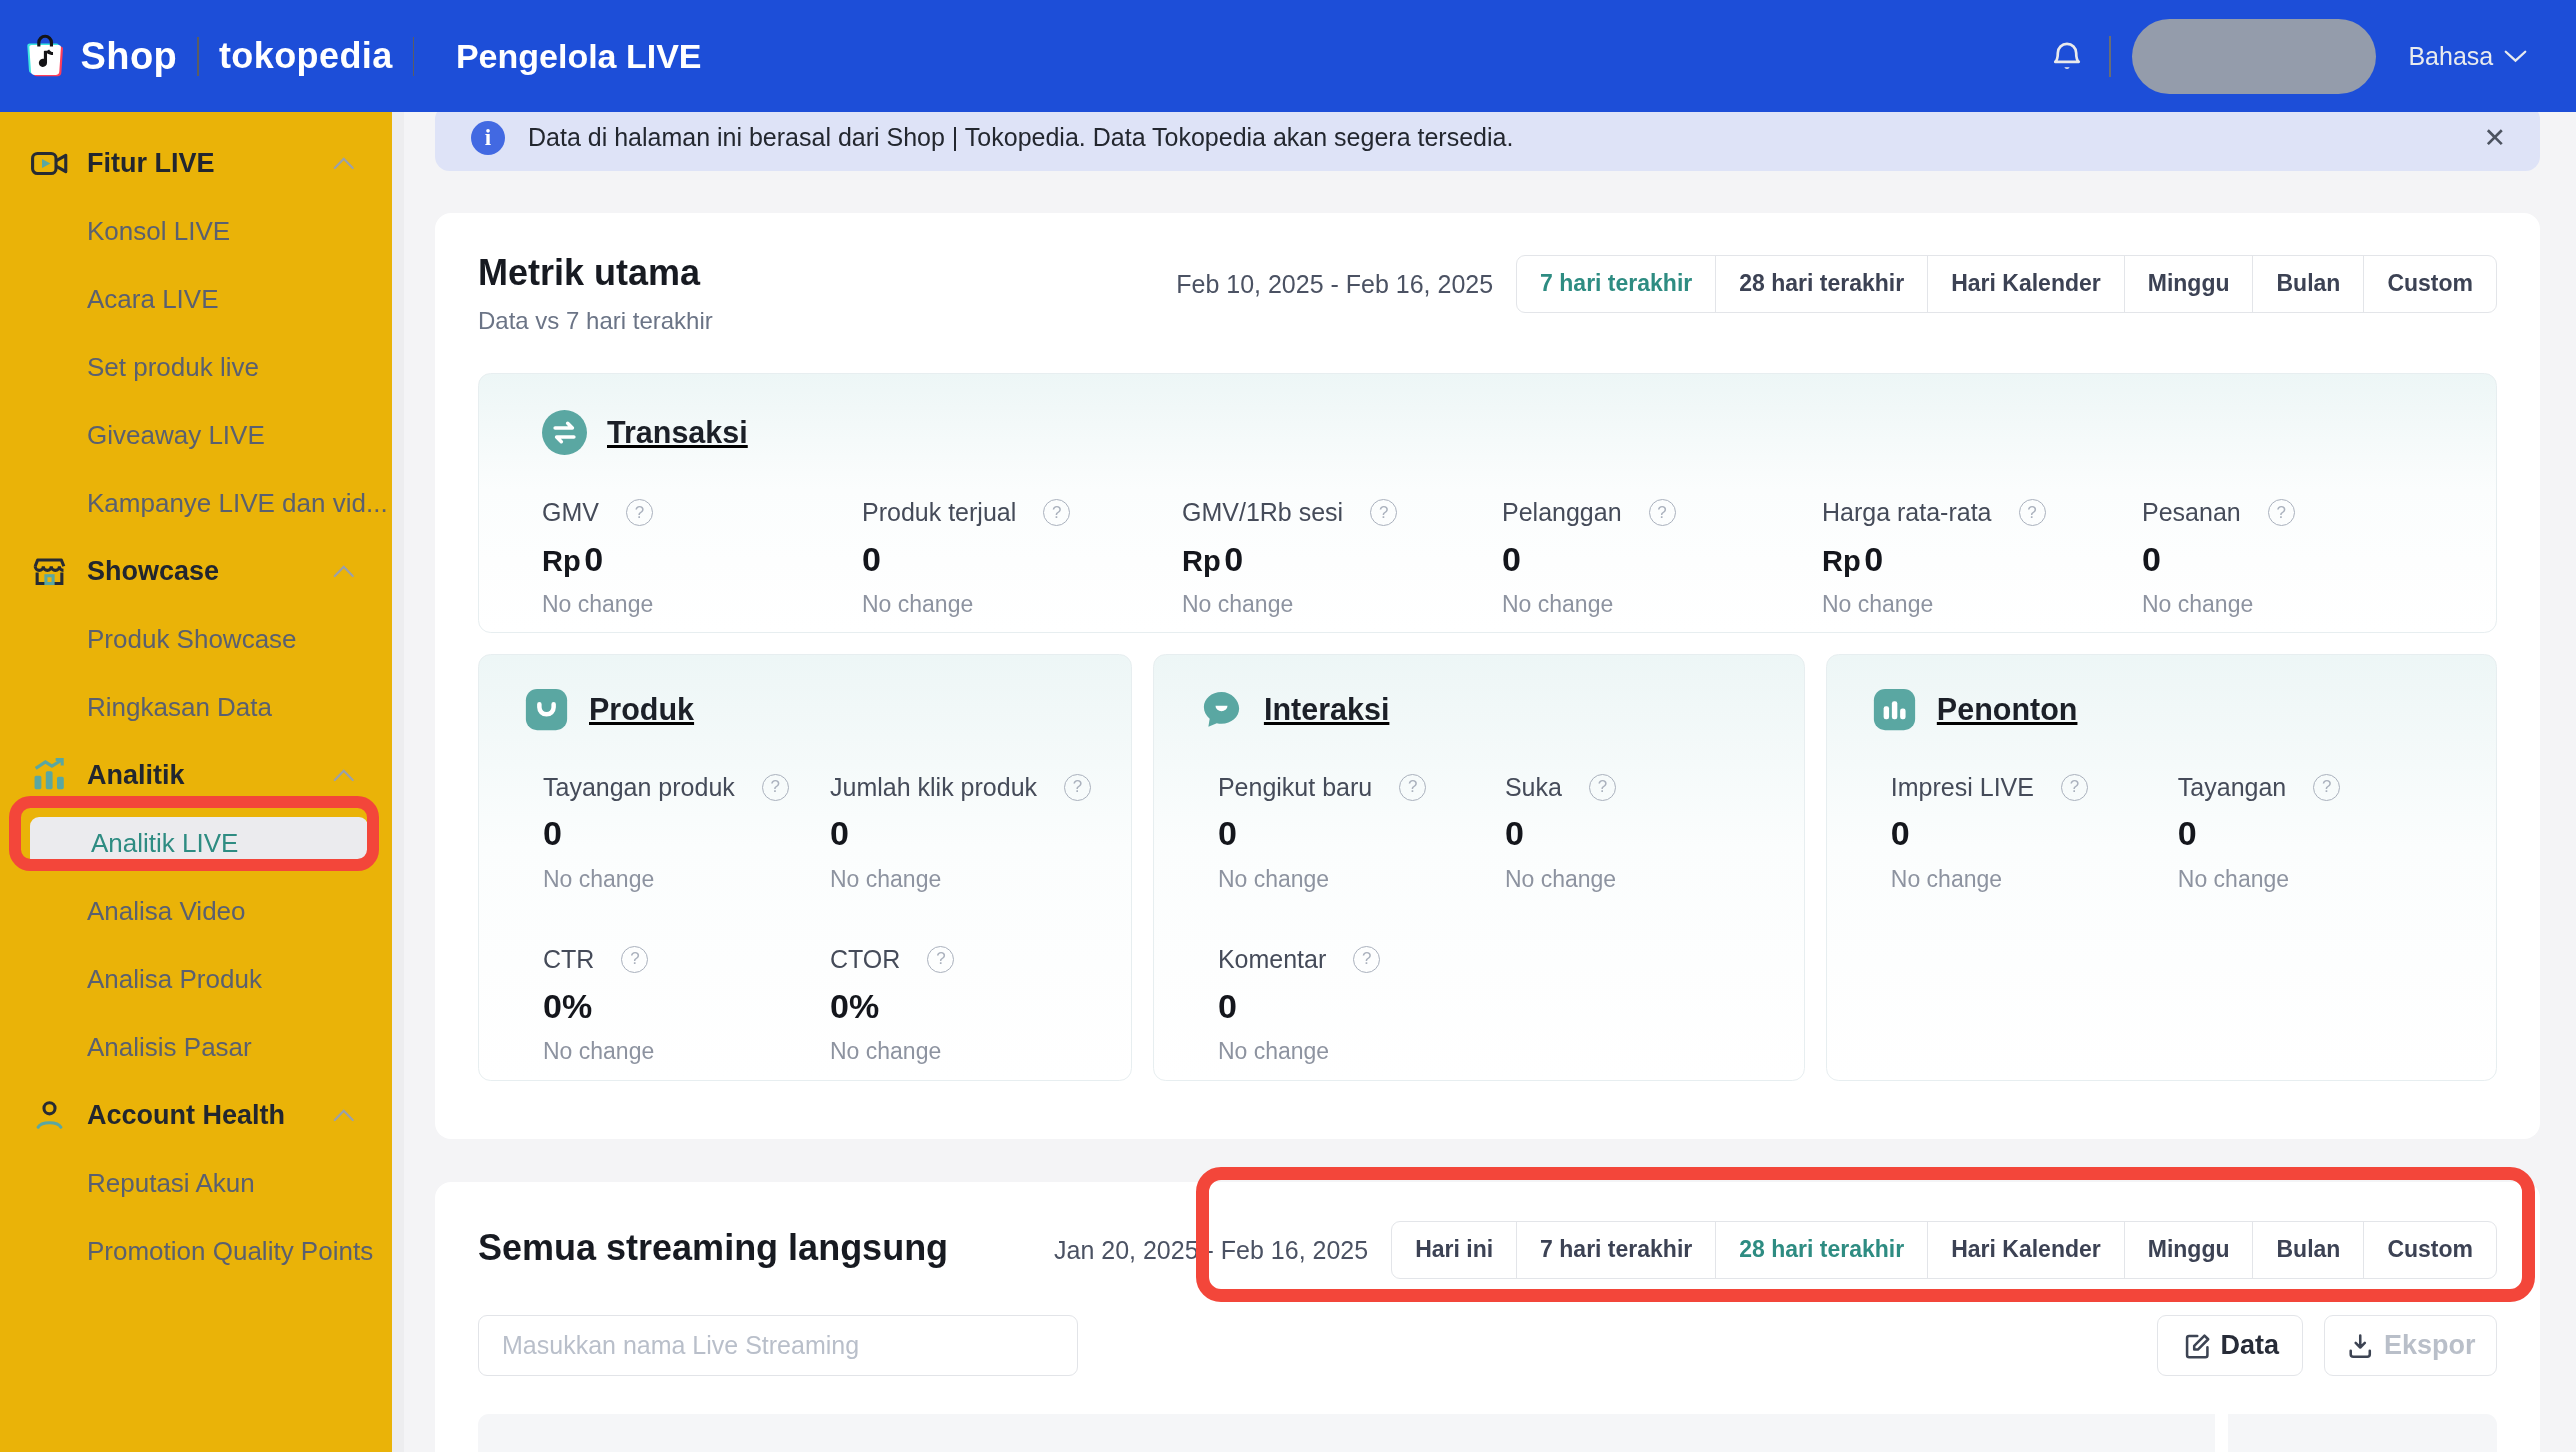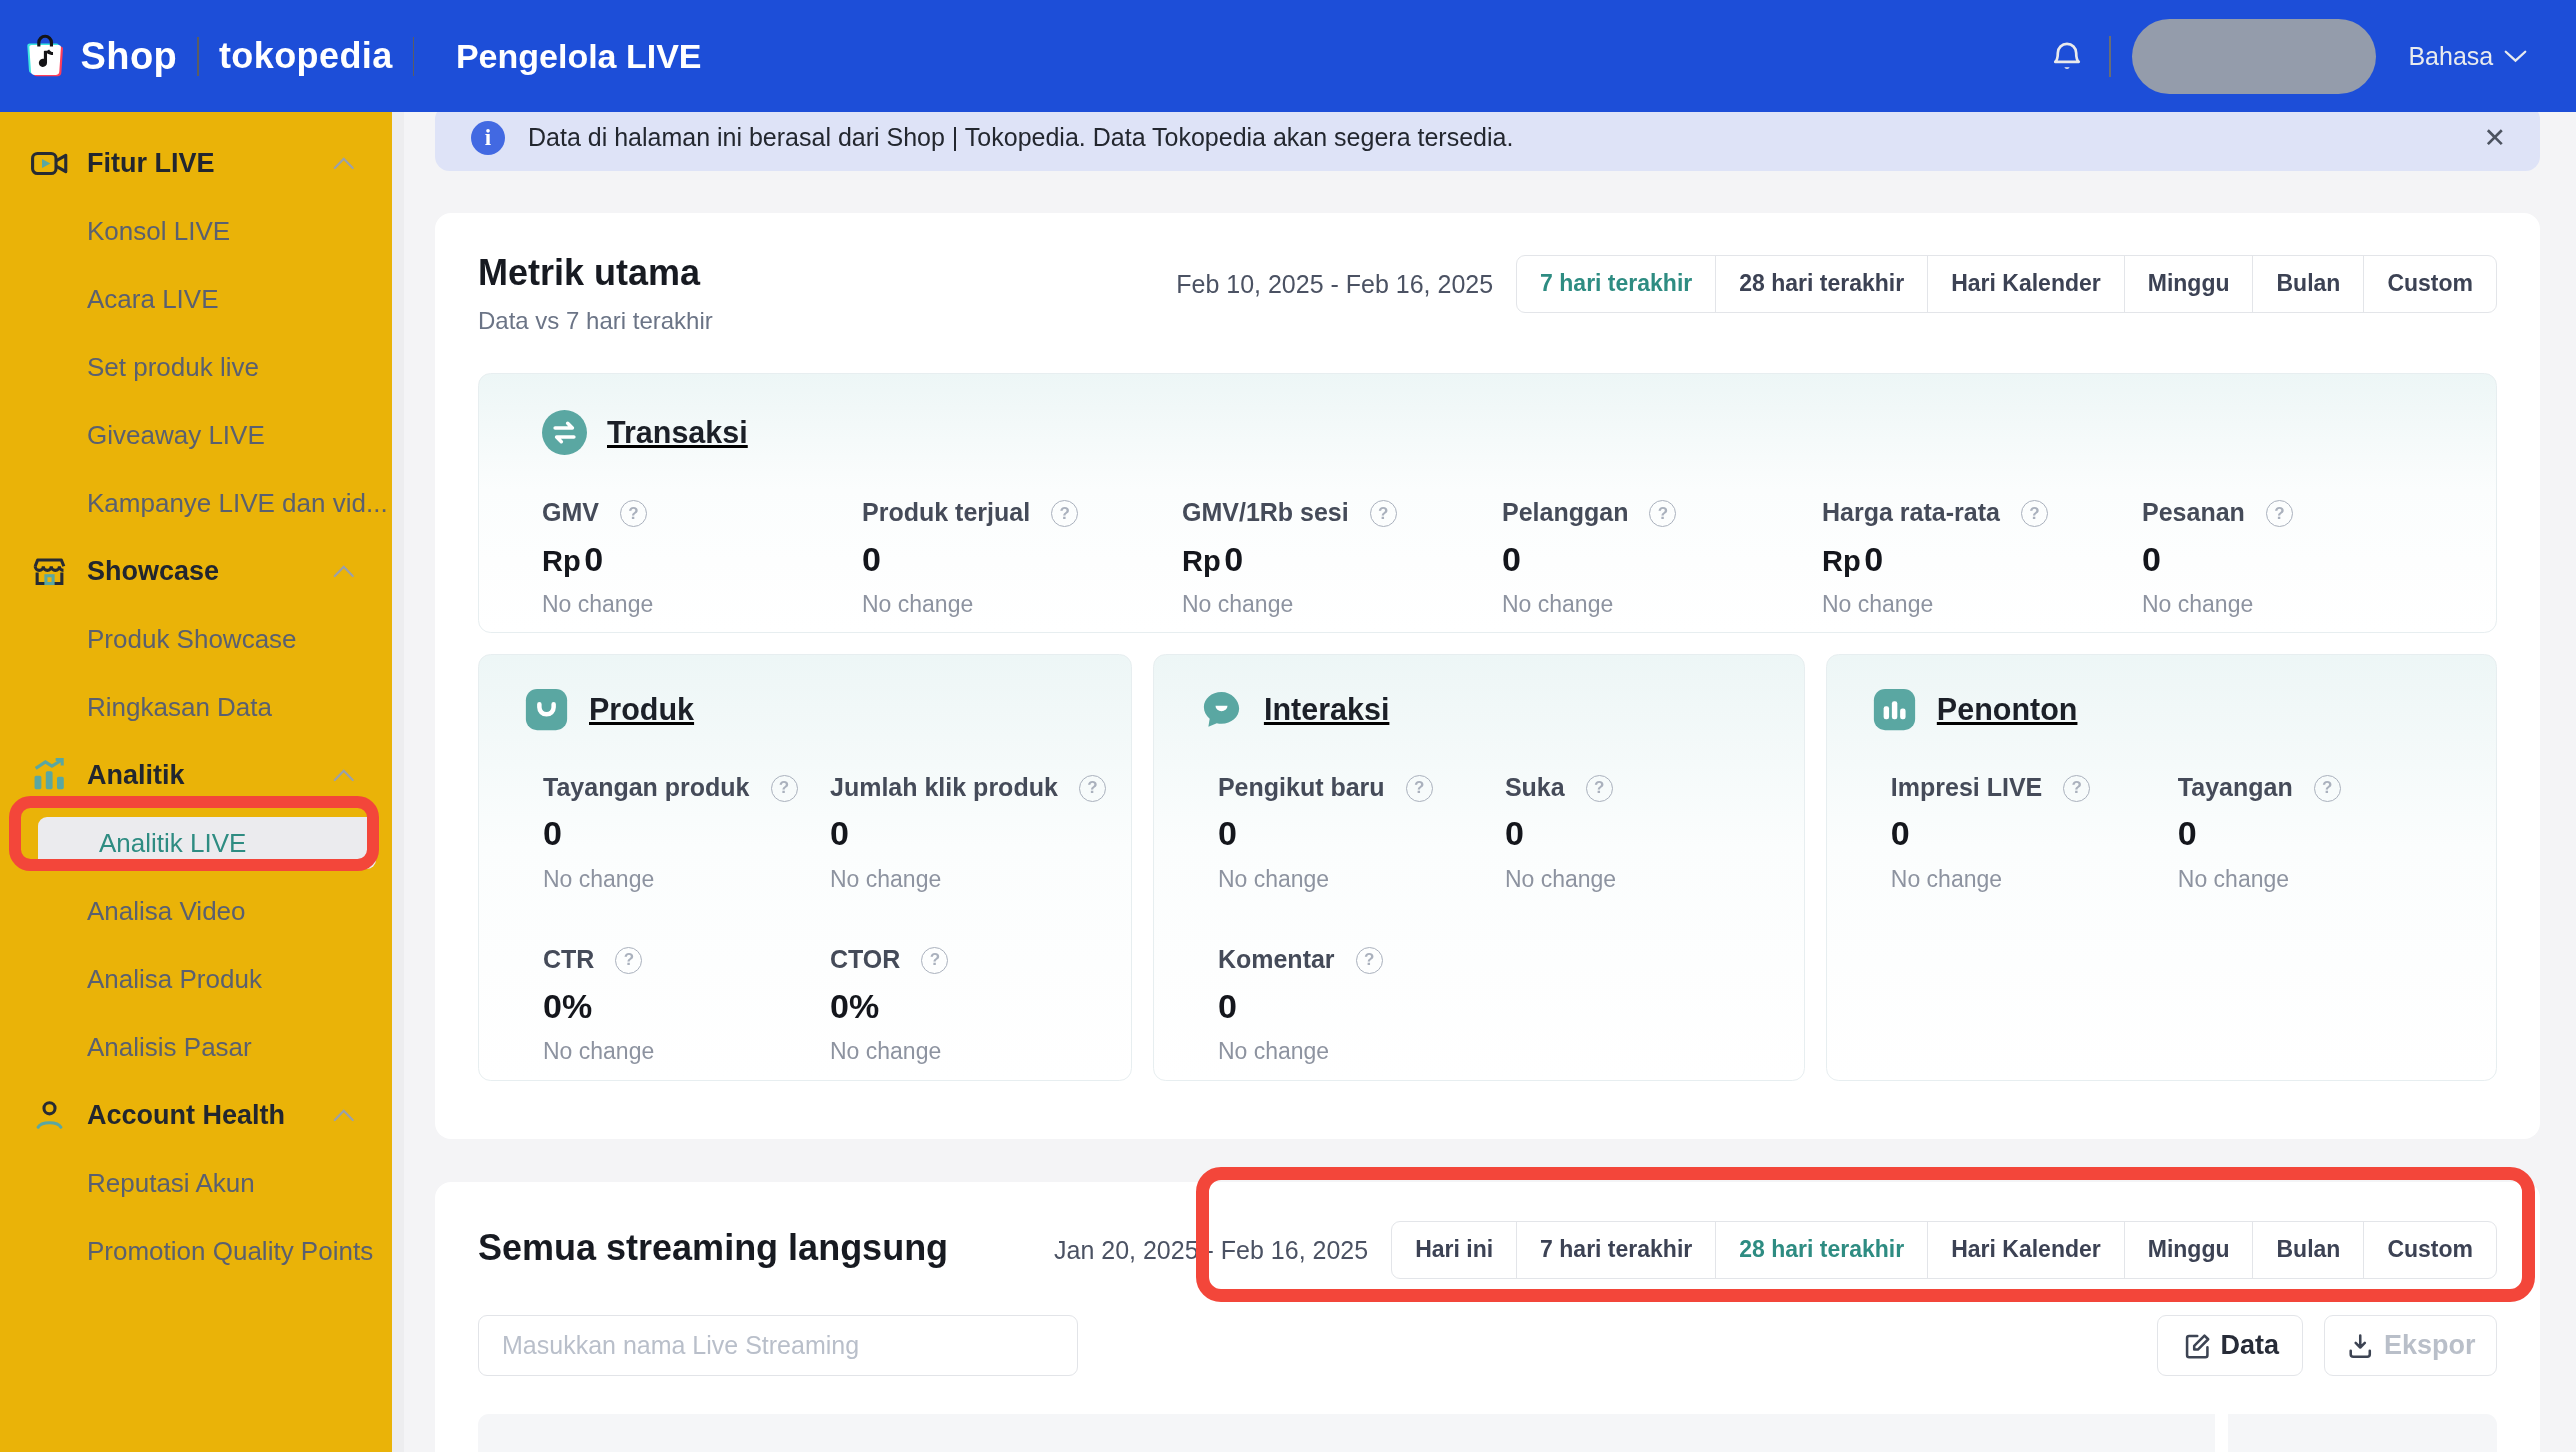--- a/index.html
+++ b/index.html
@@ -24,21 +24,21 @@
 
   
   .sidebar{position:absolute;top:94px;left:0;width:404px;height:1358px;background:#eab308;padding-top:22.4px;margin-top:13px;}
   .side-track{position:absolute;top:0;right:0;width:11.7px;height:100%;background:#ededef;}
   .side-row{height:68px;display:flex;align-items:center;cursor:pointer;}
   .side-section{padding-left:30px;}
   .side-section .s-icon{width:39px;height:39px;margin-right:18px;flex:0 0 auto;}
   .side-section .s-label{font-size:27px;font-weight:600;color:#22262f;}
   .side-section .s-chev{margin-left:auto;margin-right:50px;width:21.5px;height:14.4px;}
   .side-item{padding-left:87px;font-size:26px;color:#5a6070;}
-  .side-item.active{padding-left:12px;}
+  .side-item.active{padding-left:4px;}
   .side-item.active .pill{margin-left:26px;width:338px;height:52px;border-radius:9px;background:#ebebee;
         display:flex;align-items:center;padding-left:61px;color:#2e8c82;}
 
   
   .main{position:absolute;top:94px;left:404px;width:2172px;height:1358px;}
   .banner{margin:10.8px 36px 0 31px;height:66px;background:#dee3f7;border-radius:14.4px;
           display:flex;align-items:center;padding:0 25px 0 36px;}
   .info-ic{width:34px;height:34px;border-radius:50%;background:#4269e2;color:#fff;font-size:23px;
            font-weight:700;display:flex;align-items:center;justify-content:center;margin-right:23px;
            font-family:"Liberation Serif",serif;flex:0 0 auto;}
@@ -70,21 +70,21 @@
   .mcard-sm.c2{width:657px;}
   .mcard-sm.c3{width:676px;}
   .mhead{display:flex;align-items:center;gap:20px;text-decoration:underline;}
   .mhead .m-icon{width:45px;height:45px;flex:0 0 auto;}
   .mhead .m-title{font-size:30.5px;font-weight:600;color:#1c2028;}
   .mgrid{display:flex;flex-wrap:wrap;margin-top:41px;}
   .mcard-full .mgrid{margin-top:43px;}
   .mcard-full .mcell{width:320px;}
   .mcard-sm .mgrid{padding-left:19px;row-gap:52px;}
   .mcard-sm .mcell{width:287px;}
-  .mlabel{display:flex;align-items:flex-end;gap:21px;font-size:25px;color:#454b59;font-weight:bold;}
+  .mlabel{display:flex;align-items:center;gap:27px;font-size:25px;color:#454b59;}
   .qmark{width:27px;height:27px;border:1.8px solid #aab1bd;border-radius:50%;color:#aab1bd;
          font-size:17px;display:flex;align-items:center;justify-content:center;flex:0 0 auto;}
   .mvalue{margin-top:12.6px;font-size:34px;font-weight:700;color:#14161c;}
   .mvalue .rp{font-size:29px;font-weight:600;margin-right:3.6px;}
   .mchange{margin-top:12.6px;font-size:23px;color:#8d93a0;}
 
   
   .stream-head{display:flex;align-items:center;margin-top:5.4px;}
   .stream-title{font-size:36px;font-weight:700;color:#171a21;}
   .search-row{display:flex;align-items:center;margin-top:36px;}

